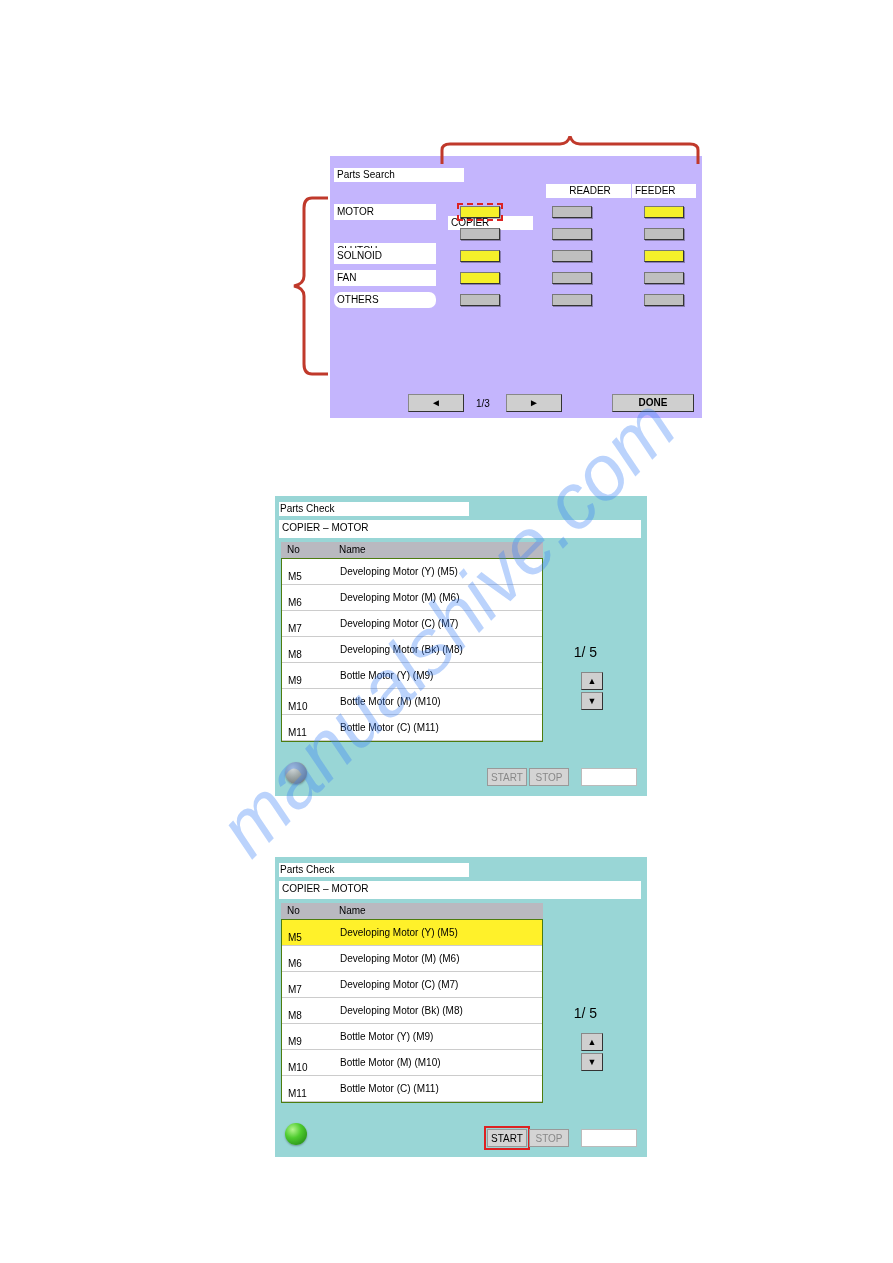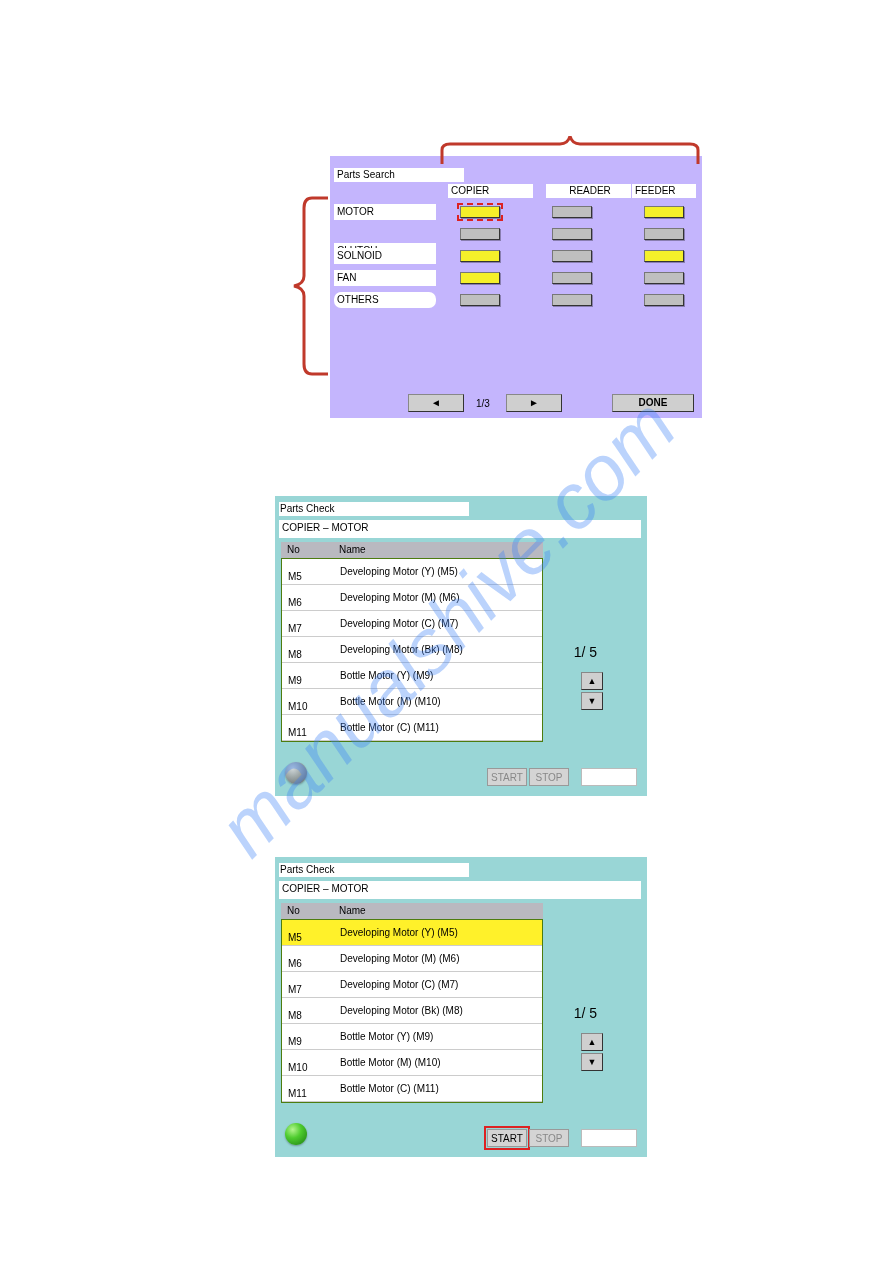--- a/index.html
+++ b/index.html
@@ -44,21 +44,21 @@
   }
   .colhdr {
     position: absolute;
     top: 28px;
     width: 85px; height: 14px;
     background: #fff;
     font-size: 10px;
     padding-left: 3px;
     line-height: 14px;
   }
-  .colhdr.c1 { left: 118px; }
+  .colhdr.c1 { left: 118px; margin-top: 32px; }
   .colhdr.c2 { left: 216px; text-align: center; }
   .colhdr.c3 { left: 302px; width: 64px; }
   .rowhdr {
     position: absolute;
     left: 4px;
     width: 102px; height: 16px;
     background: #fff;
     font-size: 10px;
     padding-left: 3px;
     line-height: 16px;

